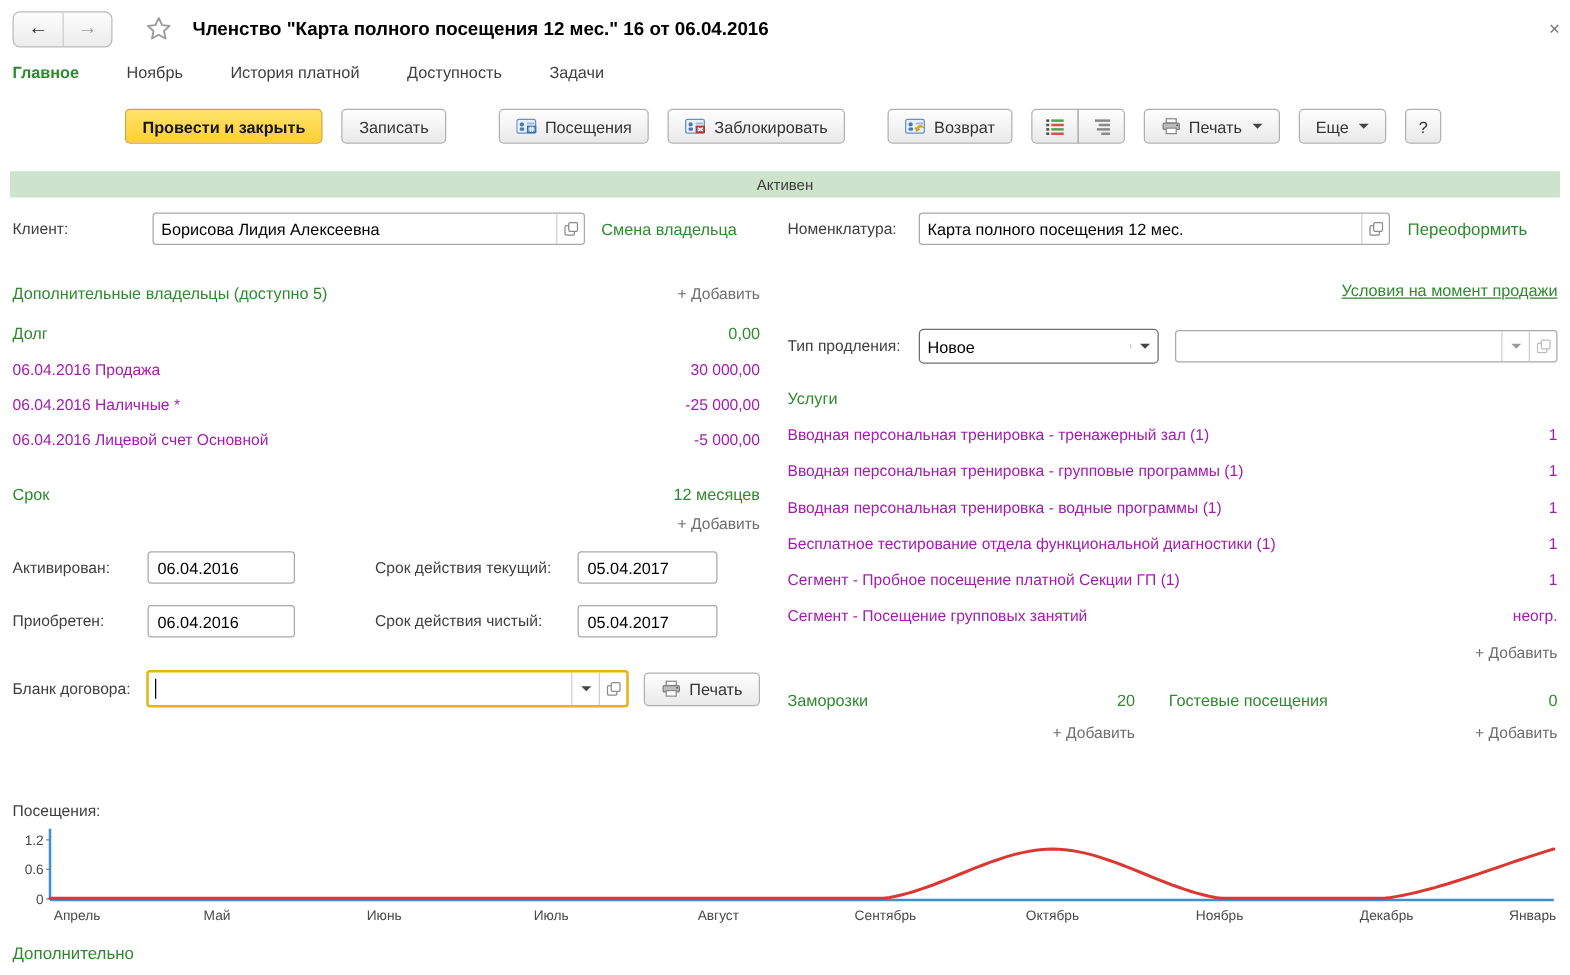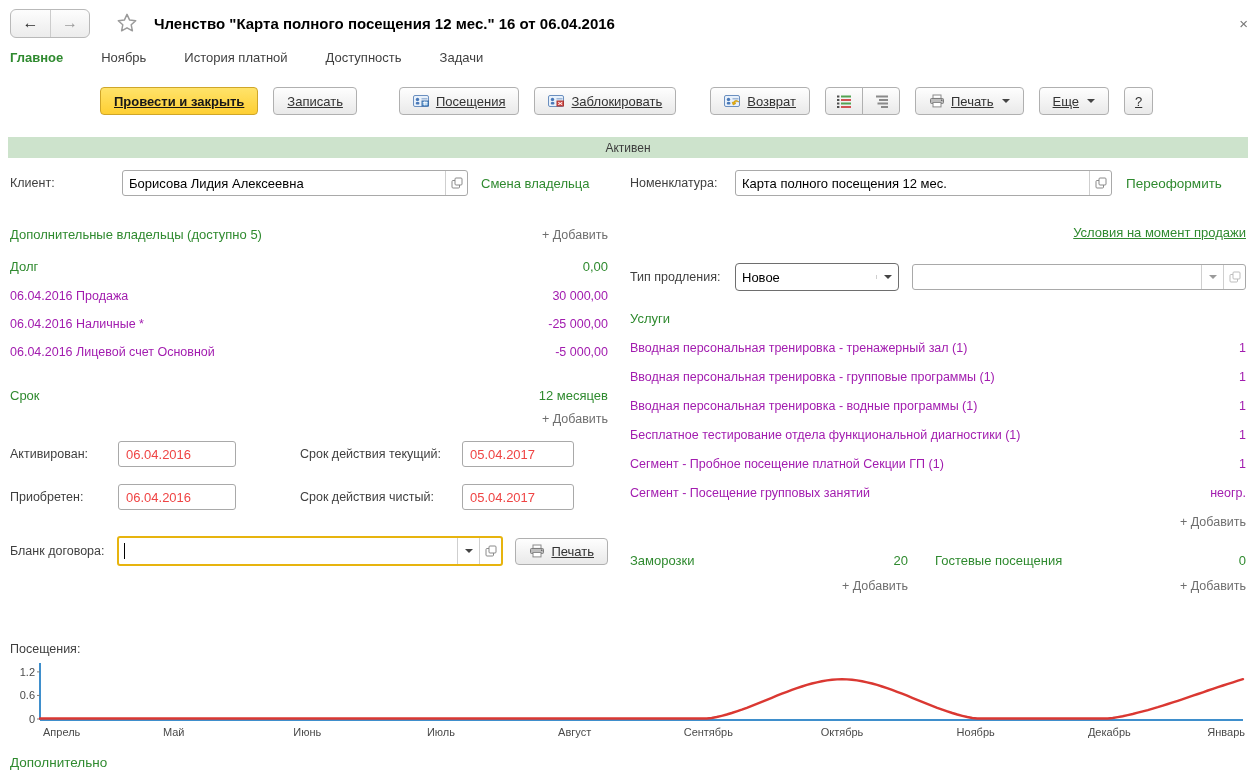--- a/index.html
+++ b/index.html
@@ -18,42 +18,42 @@
   .close-x { margin-left:auto; font-size:15px; color:#777; background:none; border:none; cursor:pointer; line-height:1; }
   
   .tabs { position:absolute; top:50px; left:10px; display:flex; gap:38px; font-size:13px; }
   .tab { color:#3f3f3f; cursor:pointer; }
   .tab.active { color:#2f8a2f; font-weight:bold; }
   
   .toolbar { position:absolute; top:87px; left:100px; display:flex; align-items:center; gap:15px; }
   .btn {
     height:28px; padding:0 13px; display:inline-flex; align-items:center; gap:6px;
     border:1px solid #b0b0b0; border-radius:4px; background:linear-gradient(#fefefe,#e9e9e9);
-    font-family:"Liberation Sans", sans-serif; font-size:13px; color:#333; cursor:pointer; white-space:nowrap;text-decoration:underline;
+    font-family:"Liberation Sans", sans-serif; font-size:13px; color:#333; cursor:pointer; white-space:nowrap;
   }
   .btn-yellow { background:linear-gradient(#ffe36a,#fecf33); border-color:#cfa629; font-weight:bold; color:#161616; }
   .btn-sq { padding:0 10px; }
   .btn .dd { margin-left:2px; }
   .dd { width:0; height:0; border-left:4px solid transparent; border-right:4px solid transparent; border-top:4px solid #444; display:inline-block; }
   .btn-pair { display:flex; }
   .btn-pair .btn:first-child { border-radius:4px 0 0 4px; }
   .btn-pair .btn:last-child { border-radius:0 4px 4px 0; margin-left:-1px; }
   .gap-lg { margin-left:27px; }
   .gap-md { margin-left:19px; }
   .ic { display:inline-flex; align-items:center; }
   
   .statusbar { position:absolute; top:137px; left:8px; right:8px; height:21px; background:#cde3cc;
     display:flex; align-items:center; justify-content:center; font-size:12px; color:#3c3c3c; }
   
   .col-left  { position:absolute; top:170px; left:10px;  width:598px; }
   .col-right { position:absolute; top:170px; left:630px; width:616px; }
   .frow { display:flex; align-items:center; }
   .flabel { font-size:12.5px; color:#3f3f3f; white-space:nowrap; }
   .tinput { height:26px; border:1px solid #a9a9a9; border-radius:3px; padding:12px 7px;
-    font-family:"Liberation Sans", sans-serif; font-size:13px; color:#ef4444; background:#fff; }
+    font-family:"Liberation Sans", sans-serif; font-size:13px; color:#000000; background:#fff; }
   .combo { display:flex; align-items:stretch; height:26px; border:1px solid #a9a9a9; border-radius:3px; background:#fff; }
   .combo .cinput { border:none; outline:none; flex:1; min-width:0; padding:0 6px; font-family:"Liberation Sans", sans-serif; font-size:13px; color:#000; background:transparent; }
   .seg { width:22px; display:flex; align-items:center; justify-content:center; border-left:1px solid #cfcfcf; cursor:pointer; }
   .combo-focus { border:2px solid #e7b40e; height:30px; }
   .combo-strong { border:1px solid #6e6e6e; border-radius:4px; }
   .dd-gray { border-top-color:#9a9a9a; }
   .glink { color:#2f8a2f; font-size:13px; cursor:pointer; white-space:nowrap; }
   .glink.u { text-decoration:underline; }
   .gheader { color:#2f8a2f; font-size:13px; cursor:pointer; }
   .gvalue { color:#2f8a2f; font-size:13px; }
@@ -298,21 +298,21 @@
       </div>
       <div class="glink" style="margin-left:14px; font-size:13.5px;">Переоформить</div>
     </div>
 
     <div class="right-align" style="margin-top:29px;">
       <div class="glink u">Условия на момент продажи</div>
     </div>
 
     <div class="frow" style="margin-top:23px;">
       <div class="flabel" style="width:105px;">Тип продления:</div>
-      <div class="combo combo-strong" style="width:164px; height:28px;align-items:center;">
+      <div class="combo combo-strong" style="width:192px; height:28px;align-items:center;">
         <input class="cinput" value="Новое" style="">
         <span class="seg">
             <span class="dd"></span>
           </span>
       </div>
       <div class="combo" style="flex:1; margin-left:13px;">
         <input class="cinput" value="" style="">
         <span class="seg">
             <span class="dd dd-gray"></span>
           </span>

